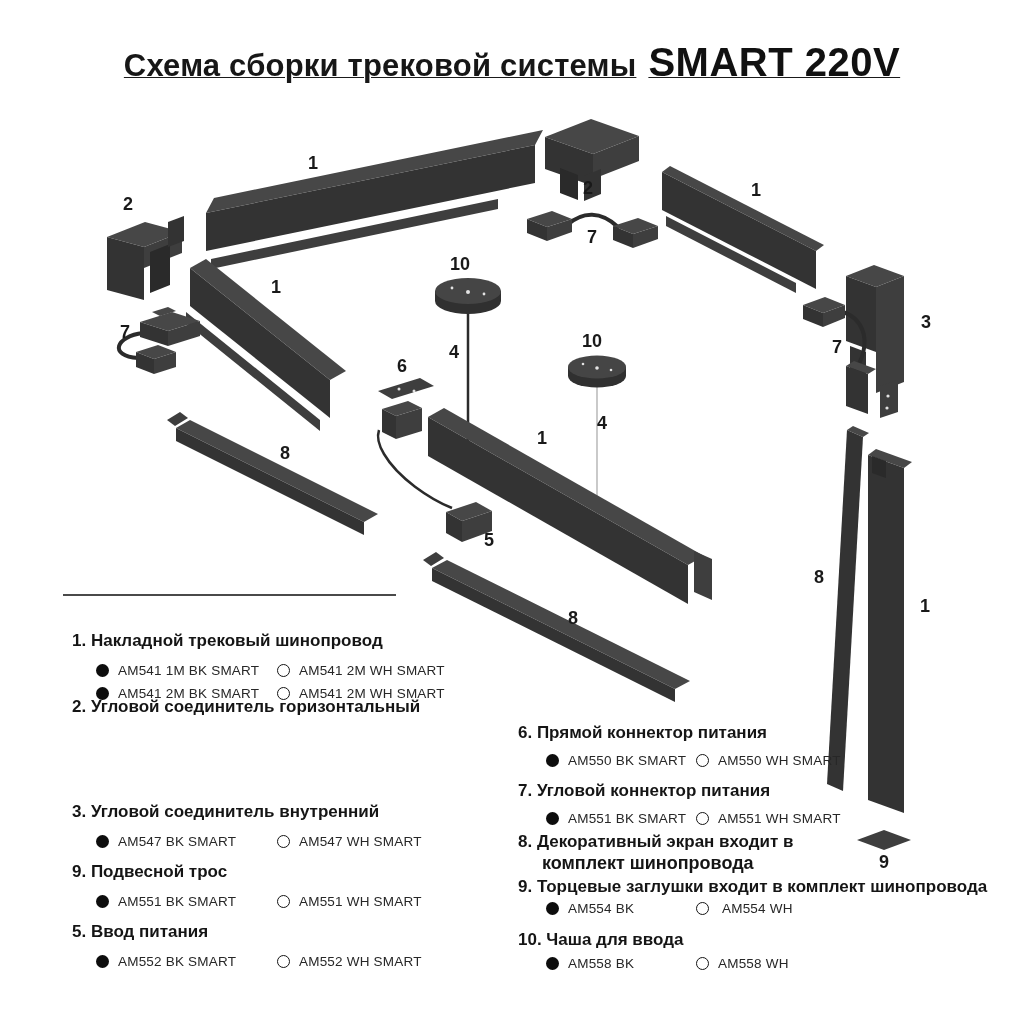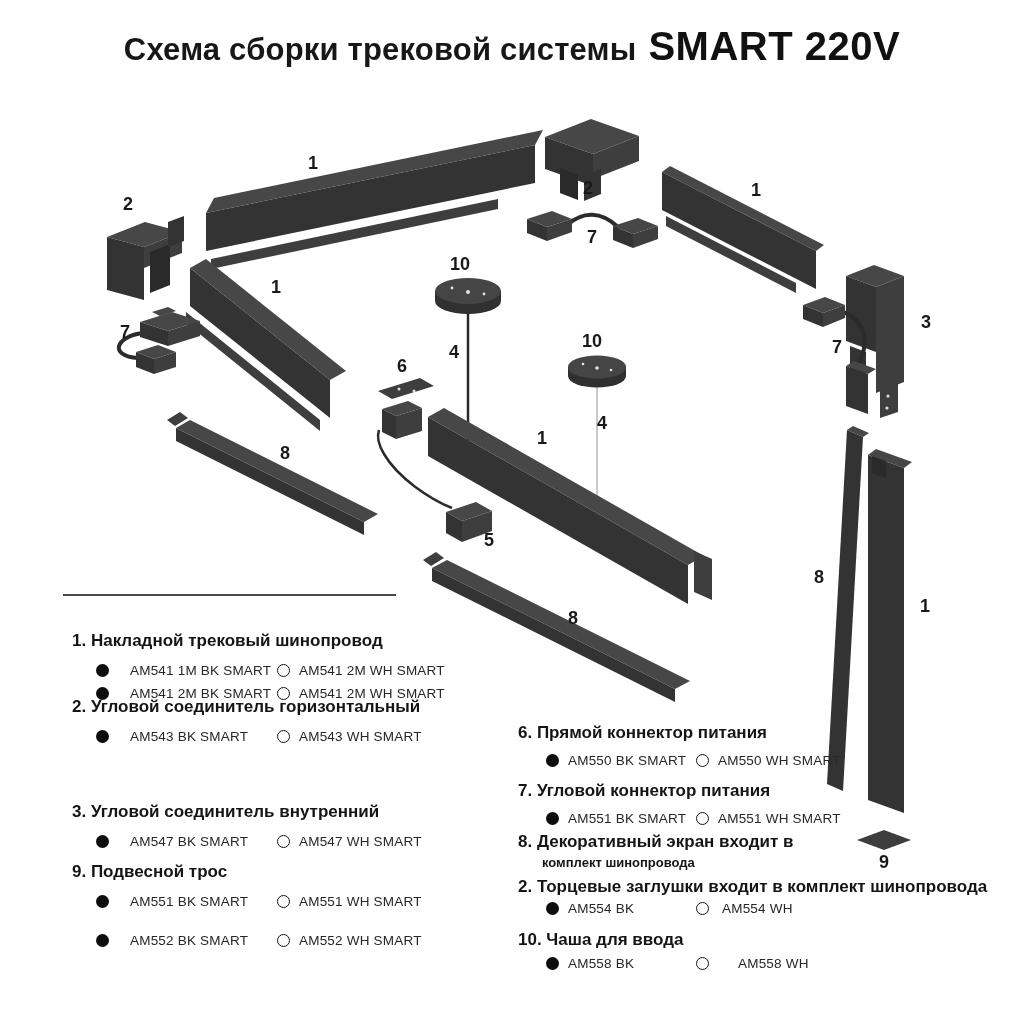--- a/index.html
+++ b/index.html
@@ -1,43 +1,43 @@
 <!DOCTYPE html>
 <html><head>
 <meta charset="utf-8">
 <style>
   html,body{margin:0;padding:0;background:#e9e9e9;}
   .page{position:relative;width:1024px;height:1024px;margin:0 auto;background:#ffffff;
         font-family:"Liberation Sans",sans-serif;color:#1a1a1a;overflow:hidden;}
   
-  .title{position:absolute;left:0;top:24px;width:100%;text-align:center;white-space:nowrap;}
+  .title{position:absolute;left:0;top:40px;width:100%;text-align:center;white-space:nowrap;text-decoration:underline;}
   .title .prefix{font-size:31px;font-weight:600;letter-spacing:0.2px;color:#171717;}
   .title .brand{font-size:40px;font-weight:600;letter-spacing:0.5px;color:#111;margin-left:12px;}
   
   svg.diagram{position:absolute;left:0;top:0;width:1024px;height:1024px;}
   .ft{fill:#474747;}        
   .ff{fill:#333333;}        
   .fs{fill:#3e3e3e;}        
   .fd{fill:#2a2a2a;}        
   .wireD{stroke:#2b2b2b;stroke-width:2.5;fill:none;}
   .cable{stroke:#2b2b2b;stroke-width:4;fill:none;stroke-linecap:round;}
   .wireL{stroke:#c4c4c4;stroke-width:1.8;fill:none;}
   .hole{fill:#ffffff;opacity:.85;}
   .dl{position:absolute;transform:translate(-50%,-50%);font-size:18px;font-weight:600;
       color:#191919;line-height:1;}
   
   .divider{position:absolute;left:63px;top:594px;width:333px;height:2px;background:#4a4a4a;}
   .legend-item{position:absolute;white-space:nowrap;}
   .legend-item .h{font-size:17px;font-weight:600;color:#151515;line-height:21px;margin-left:6px;}
-  .legend-item .h2{font-size:13px;font-weight:600;color:#151515;line-height:22px;margin-left:30px;}
+  .legend-item .h2{font-size:18px;font-weight:600;color:#151515;line-height:22px;margin-left:30px;}
   .rows{margin-top:8px;}
   .col-right .rows{margin-top:6px;text-align:center;}
   .vrow{display:flex;align-items:center;height:23px;}
   .g1,.g2{display:inline-flex;align-items:center;}
-  .col-left .g1{margin-left:30px;width:181px;gap:12px;}
+  .col-left .g1{margin-left:30px;width:181px;}
   .col-right .g1{margin-left:34px;width:150px;}
   .dot{display:inline-block;width:13px;height:13px;border-radius:50%;background:#0d0d0d;
        margin-right:9px;flex:0 0 auto;}
   .ring{display:inline-block;width:13px;height:13px;border-radius:50%;background:#fff;
        border:1.7px solid #151515;box-sizing:border-box;margin-right:9px;flex:0 0 auto;}
   .vtxt{font-size:13.5px;color:#272727;letter-spacing:0.2px;}
 </style>
 </head>
 <body>
 
@@ -238,32 +238,20 @@
         <span class="g2">
             <span class="ring"></span>
             <span class="vtxt">AM541 2M WH SMART</span>
           </span>
       </div>
     </div>
   </div>
 
   <div class="legend-item col-left" style="left:66px;top:696px">
     <div class="h">2. Угловой соединитель горизонтальный</div>
-    <div class="rows">
-      <div class="vrow">
-        <span class="g1">
-            <span class="dot"></span>
-            <span class="vtxt">AM543 BK SMART</span>
-          </span>
-        <span class="g2">
-            <span class="ring"></span>
-            <span class="vtxt">AM543 WH SMART</span>
-          </span>
-      </div>
-    </div>
   </div>
 
   <div class="legend-item col-left" style="left:66px;top:801px">
     <div class="h">3. Угловой соединитель внутренний</div>
     <div class="rows">
       <div class="vrow">
         <span class="g1">
             <span class="dot"></span>
             <span class="vtxt">AM547 BK SMART</span>
           </span>
@@ -285,20 +273,21 @@
           </span>
         <span class="g2">
             <span class="ring"></span>
             <span class="vtxt">AM551 WH SMART</span>
           </span>
       </div>
     </div>
   </div>
 
   <div class="legend-item col-left" style="left:66px;top:921px">
+    <div class="h">5. Ввод питания</div>
     <div class="rows">
       <div class="vrow">
         <span class="g1">
             <span class="dot"></span>
             <span class="vtxt">AM552 BK SMART</span>
           </span>
         <span class="g2">
             <span class="ring"></span>
             <span class="vtxt">AM552 WH SMART</span>
           </span>
@@ -337,21 +326,21 @@
       </div>
     </div>
   </div>
 
   <div class="legend-item col-right" style="left:512px;top:831px">
     <div class="h">8. Декоративный экран входит в</div>
     <div class="h2">комплект шинопровода</div>
   </div>
 
   <div class="legend-item col-right" style="left:512px;top:876px">
-    <div class="h">2. Торцевые заглушки входит в комплект шинопровода</div>
+    <div class="h">9. Торцевые заглушки входит в комплект шинопровода</div>
     <div class="rows" style="margin-top:0">
       <div class="vrow">
         <span class="g1">
             <span class="dot"></span>
             <span class="vtxt">AM554 BK</span>
           </span>
         <span class="g2">
             <span class="ring"></span>
             <span class="vtxt" style="margin-left:4px">AM554 WH</span>
           </span>
@@ -362,19 +351,19 @@
   <div class="legend-item col-right" style="left:512px;top:929px">
     <div class="h">10. Чаша для ввода</div>
     <div class="rows" style="margin-top:2px">
       <div class="vrow">
         <span class="g1">
             <span class="dot"></span>
             <span class="vtxt">AM558 BK</span>
           </span>
         <span class="g2">
             <span class="ring"></span>
-            <span class="vtxt" style="margin-left:20px">AM558 WH</span>
+            <span class="vtxt" style="margin-left:0">AM558 WH</span>
           </span>
       </div>
     </div>
   </div>
 
 </div>
 
 </body></html>

